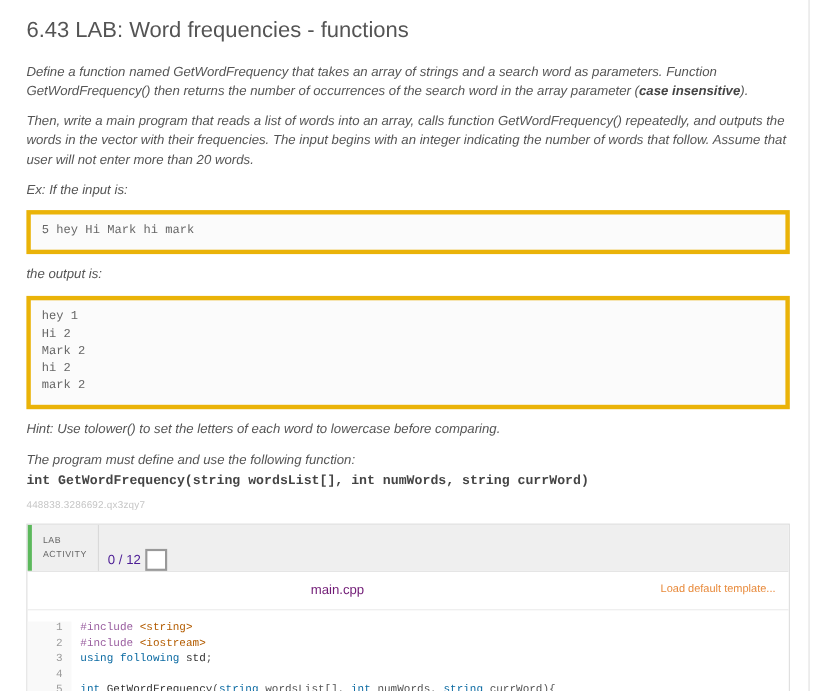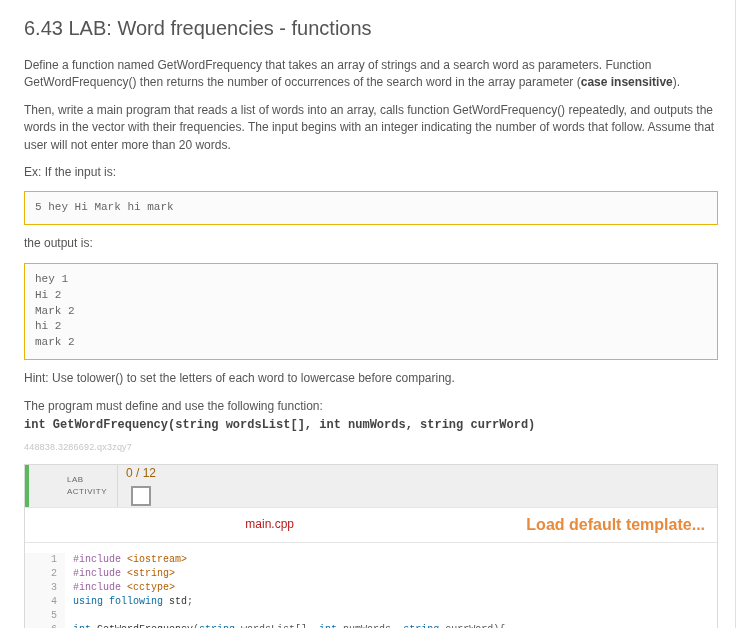--- a/index.html
+++ b/index.html
@@ -20,25 +20,25 @@
     bottom: 0;
     width: 1px;
     background: #e0e0e0;
   }
   h1.title {
     font-size: 20px;
     font-weight: 400;
     color: #545454;
     margin-bottom: 14px;
   }
-  p.desc { margin-bottom: 10px; }
+  p.desc { margin-bottom: 10px; font-style: italic; }
   .bold { font-weight: 700; color:#444; }
   pre.codeblock {
     background: #fbfbfb;
-    border: 1px solid #eab308;
+    border: 4px solid #eab308;
     padding: 8px 10px;
     font-family: Menlo, Consolas, "Courier New", monospace;
     font-size: 11px;
     color: #666;
     margin: 6px 0 10px 0;
     white-space: pre;
     overflow-x: auto;
   }
   .signature {
     font-family: Menlo, Consolas, "Courier New", monospace;
@@ -68,63 +68,61 @@
   }
   .activity-badge {
     display: flex;
     flex-direction: column;
     justify-content: center;
     padding: 0 10px;
     font-size: 8px;
     letter-spacing: 0.5px;
     color: #666;
     border-right: 1px solid #d9d9d9;
-    margin-left: 28px;
   }
   .activity-title {
     flex: 1;
     display: flex;
     align-items: center;
     padding-left: 12px;
     font-size: 12px;
     color: #555;
   }
   .activity-score {
     display: flex;
-    align-items: center;
+    align-items: flex-end;
     padding: 0 8px;
     font-size: 12px;
-    color: #a16207;
+    color: #4c1d95;
     gap: 4px;
-    flex-direction: column;
   }
   .score-box {
     width: 20px;
     height: 20px;
     border: 2px solid #999;
     background: #fff;
   }
   
   .filetab-row {
     display: flex;
     align-items: center;
     height: 36px;
     background: #fff;
     border-top: 1px solid #e5e5e5;
     border-bottom: 1px solid #e5e5e5;
   }
   .filetab-spacer { flex: 1; }
   .filetab {
     font-size: 12px;
-    color: #b91c1c;
+    color: #701a75;
     padding: 0 8px;
   }
   .load-default {
-    font-size: 16px;
-    font-weight: 700;
+    font-size: 10px;
+    font-weight: 400;
     color: #e88a3b;
     padding: 0 12px;
     cursor: pointer;
   }
   
   .editor {
     display: flex;
     font-family: Menlo, Consolas, "Courier New", monospace;
     font-size: 10px;
     background: #fff;
@@ -201,21 +199,20 @@
   <div class="editor">
     <div class="gutter" id="gutter">
         <div>1</div>
         <div>2</div>
         <div>3</div>
         <div>4</div>
         <div>5</div>
         <div>6</div>
       </div>
     <div class="codearea" id="codearea">
+        <div><span class="tok-pre">#include</span> <span class="tok-inc">&lt;string&gt;</span></div>
         <div><span class="tok-pre">#include</span> <span class="tok-inc">&lt;iostream&gt;</span></div>
-        <div><span class="tok-pre">#include</span> <span class="tok-inc">&lt;string&gt;</span></div>
-        <div><span class="tok-pre">#include</span> <span class="tok-inc">&lt;cctype&gt;</span></div>
         <div><span class="tok-kw">using</span> <span class="tok-kw">following</span> <span class="tok-id">std</span>;</div>
         <div>&nbsp;</div>
         <div><span class="tok-type">int</span> <span class="tok-id">GetWordFrequency</span>(<span class="tok-type">string</span> wordsList[], <span class="tok-type">int</span> numWords, <span class="tok-type">string</span> currWord){</div>
       </div>
   </div>
 </div>
 
 </body></html>

